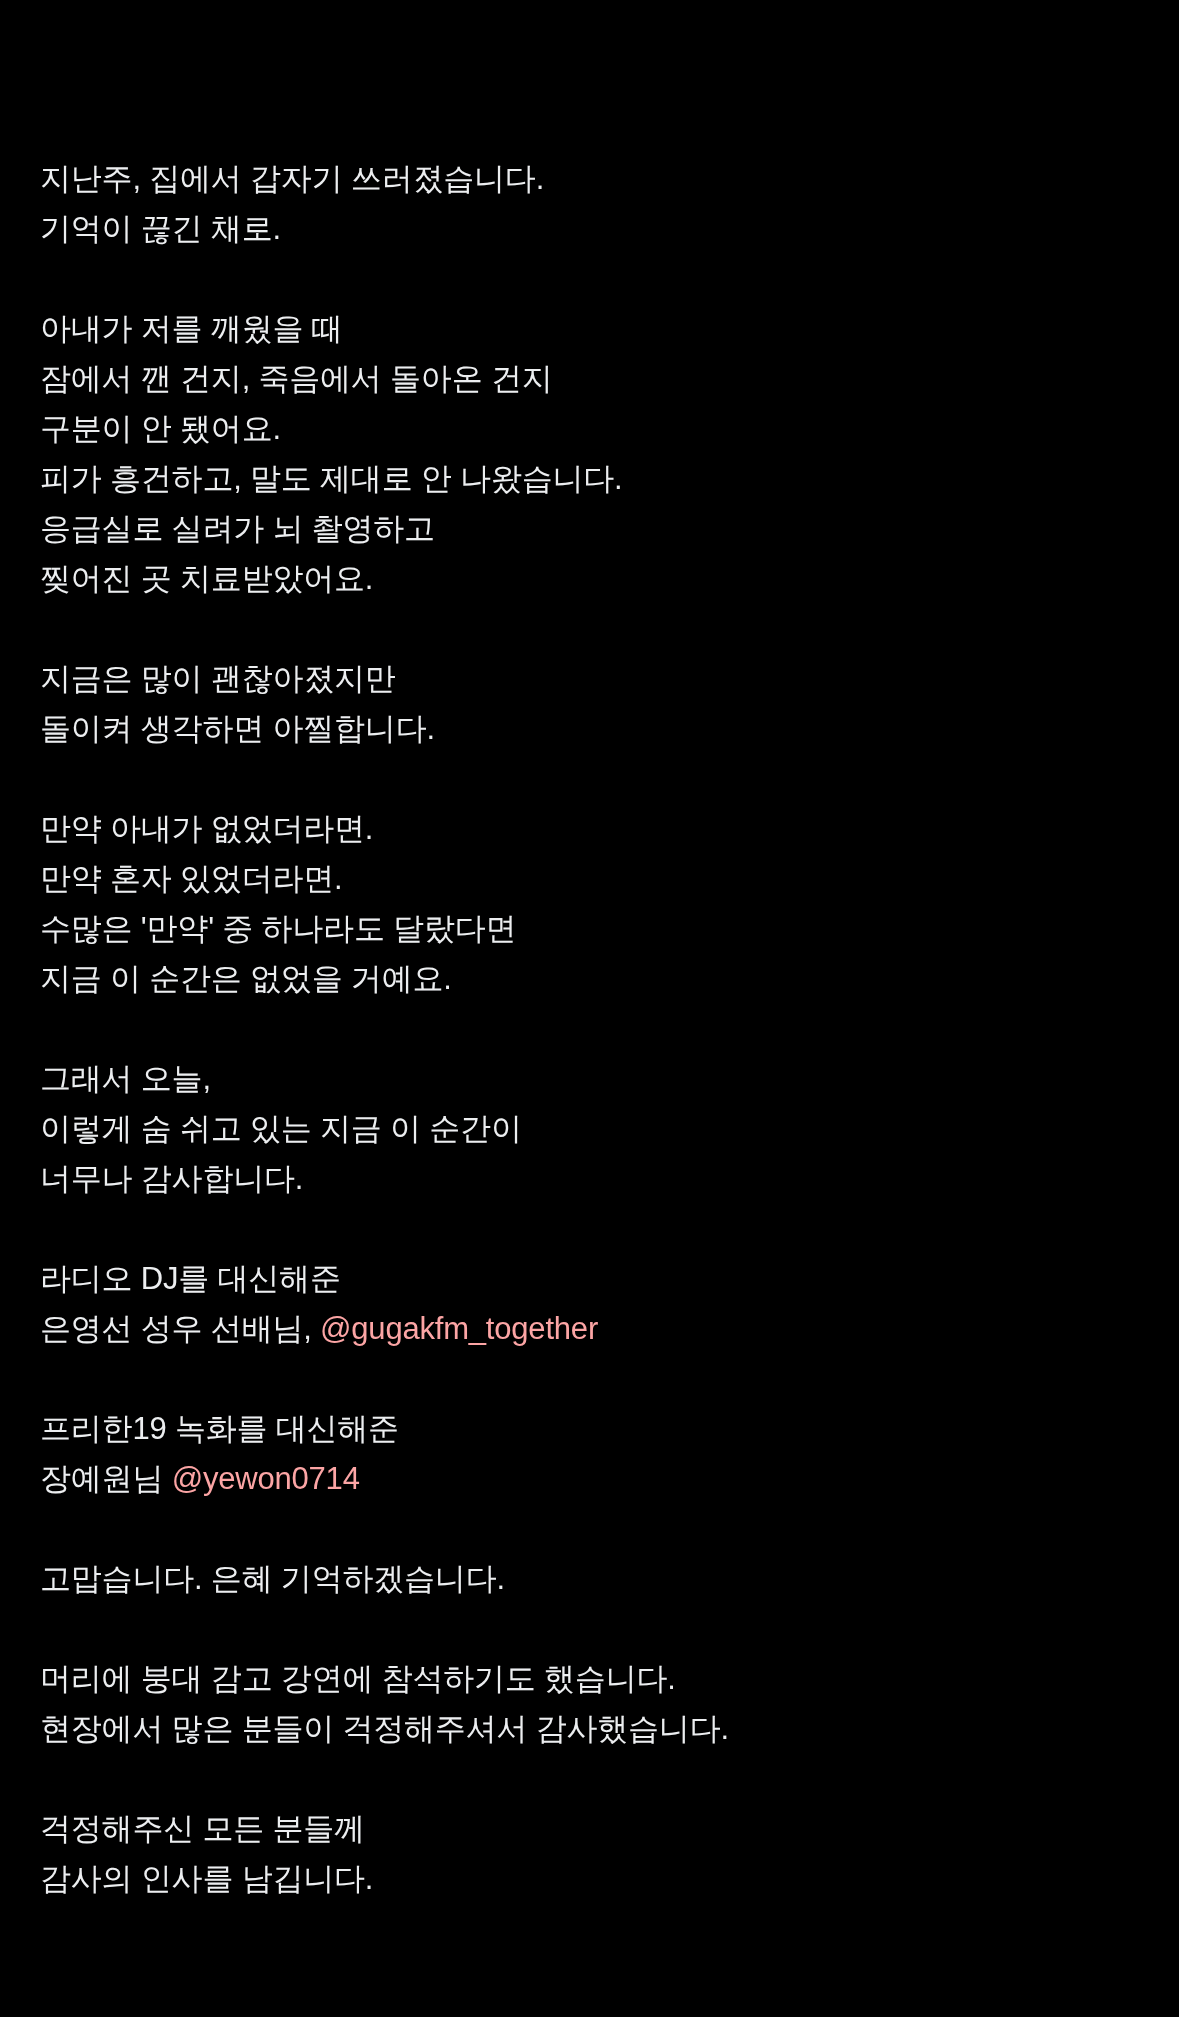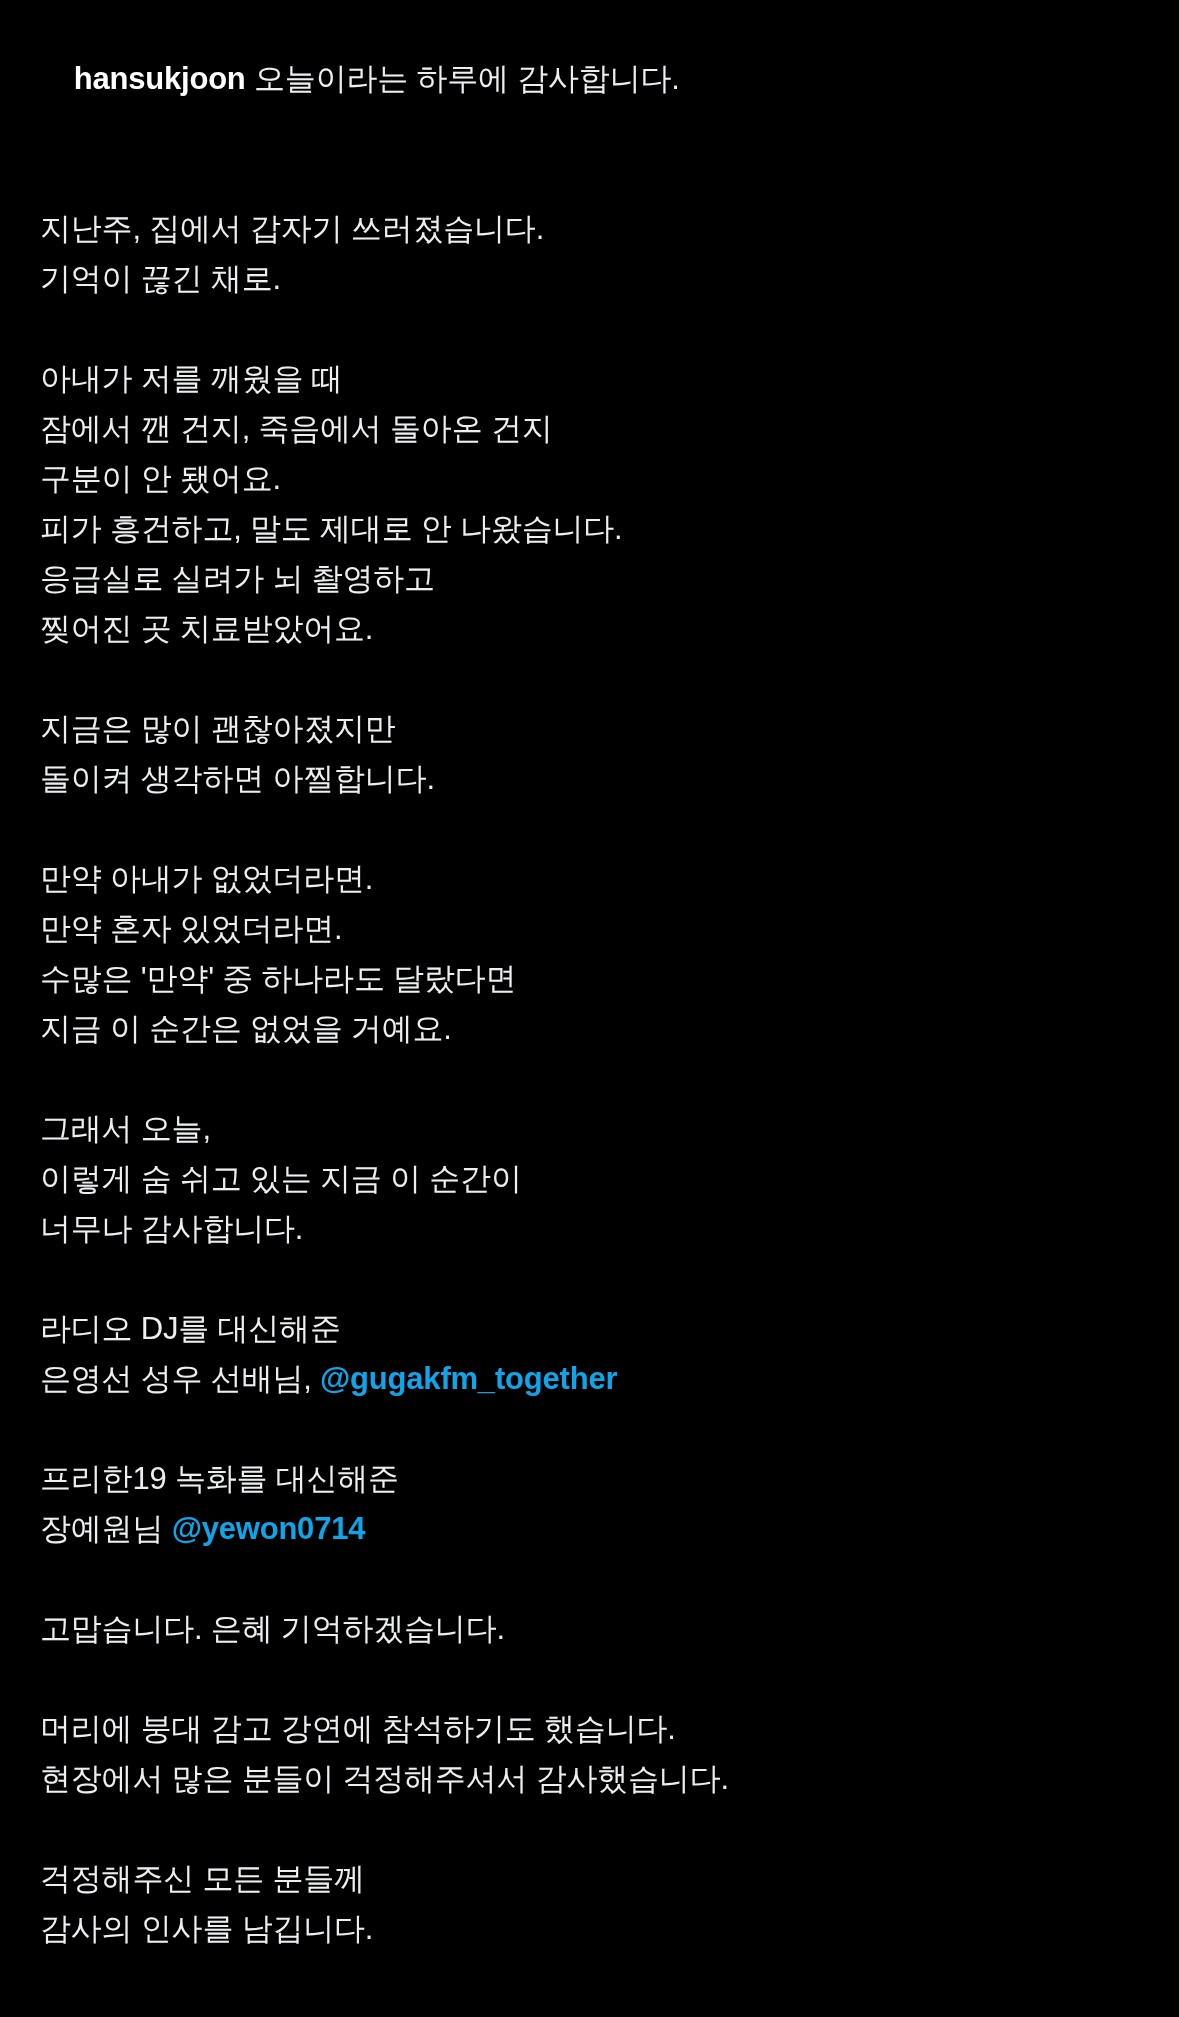--- a/index.html
+++ b/index.html
@@ -27,35 +27,33 @@
     letter-spacing: -0.2px;
     padding-top: 4px;
     white-space: pre-wrap;
     word-break: break-word;
   }
   .username {
     font-weight: bold;
     color: #ffffff;
   }
   .mention {
-    color: #0ea5e9;
-    font-weight: bold;
+    color: #fca5a5;
   }
   .para {
     margin: 0;
   }
   .blank {
     display: block;
     height: 50px;
   }
   .line {
     display: block;
   }
 </style>
 </head>
 <body>
 
 <div class="post">
   <div class="caption">
-    <span class="para"><span class="username">hansukjoon</span><span> </span><span>오늘이라는 하루에 감사합니다.</span></span>
     <div id="caption-body"><span class="blank"></span><div class="para"><span class="line"><span>지난주, 집에서 갑자기 쓰러졌습니다.</span></span><span class="line"><span>기억이 끊긴 채로.</span></span></div><span class="blank"></span><div class="para"><span class="line"><span>아내가 저를 깨웠을 때</span></span><span class="line"><span>잠에서 깬 건지, 죽음에서 돌아온 건지</span></span><span class="line"><span>구분이 안 됐어요.</span></span><span class="line"><span>피가 흥건하고, 말도 제대로 안 나왔습니다.</span></span><span class="line"><span>응급실로 실려가 뇌 촬영하고</span></span><span class="line"><span>찢어진 곳 치료받았어요.</span></span></div><span class="blank"></span><div class="para"><span class="line"><span>지금은 많이 괜찮아졌지만</span></span><span class="line"><span>돌이켜 생각하면 아찔합니다.</span></span></div><span class="blank"></span><div class="para"><span class="line"><span>만약 아내가 없었더라면.</span></span><span class="line"><span>만약 혼자 있었더라면.</span></span><span class="line"><span>수많은 '만약' 중 하나라도 달랐다면</span></span><span class="line"><span>지금 이 순간은 없었을 거예요.</span></span></div><span class="blank"></span><div class="para"><span class="line"><span>그래서 오늘,</span></span><span class="line"><span>이렇게 숨 쉬고 있는 지금 이 순간이</span></span><span class="line"><span>너무나 감사합니다.</span></span></div><span class="blank"></span><div class="para"><span class="line"><span>라디오 DJ를 대신해준</span></span><span class="line"><span>은영선 성우 선배님, </span><span class="mention">@gugakfm_together</span></span></div><span class="blank"></span><div class="para"><span class="line"><span>프리한19 녹화를 대신해준</span></span><span class="line"><span>장예원님 </span><span class="mention">@yewon0714</span></span></div><span class="blank"></span><div class="para"><span class="line"><span>고맙습니다. 은혜 기억하겠습니다.</span></span></div><span class="blank"></span><div class="para"><span class="line"><span>머리에 붕대 감고 강연에 참석하기도 했습니다.</span></span><span class="line"><span>현장에서 많은 분들이 걱정해주셔서 감사했습니다.</span></span></div><span class="blank"></span><div class="para"><span class="line"><span>걱정해주신 모든 분들께</span></span><span class="line"><span>감사의 인사를 남깁니다.</span></span></div></div>
   </div>
 </div>
 
 </body></html>

